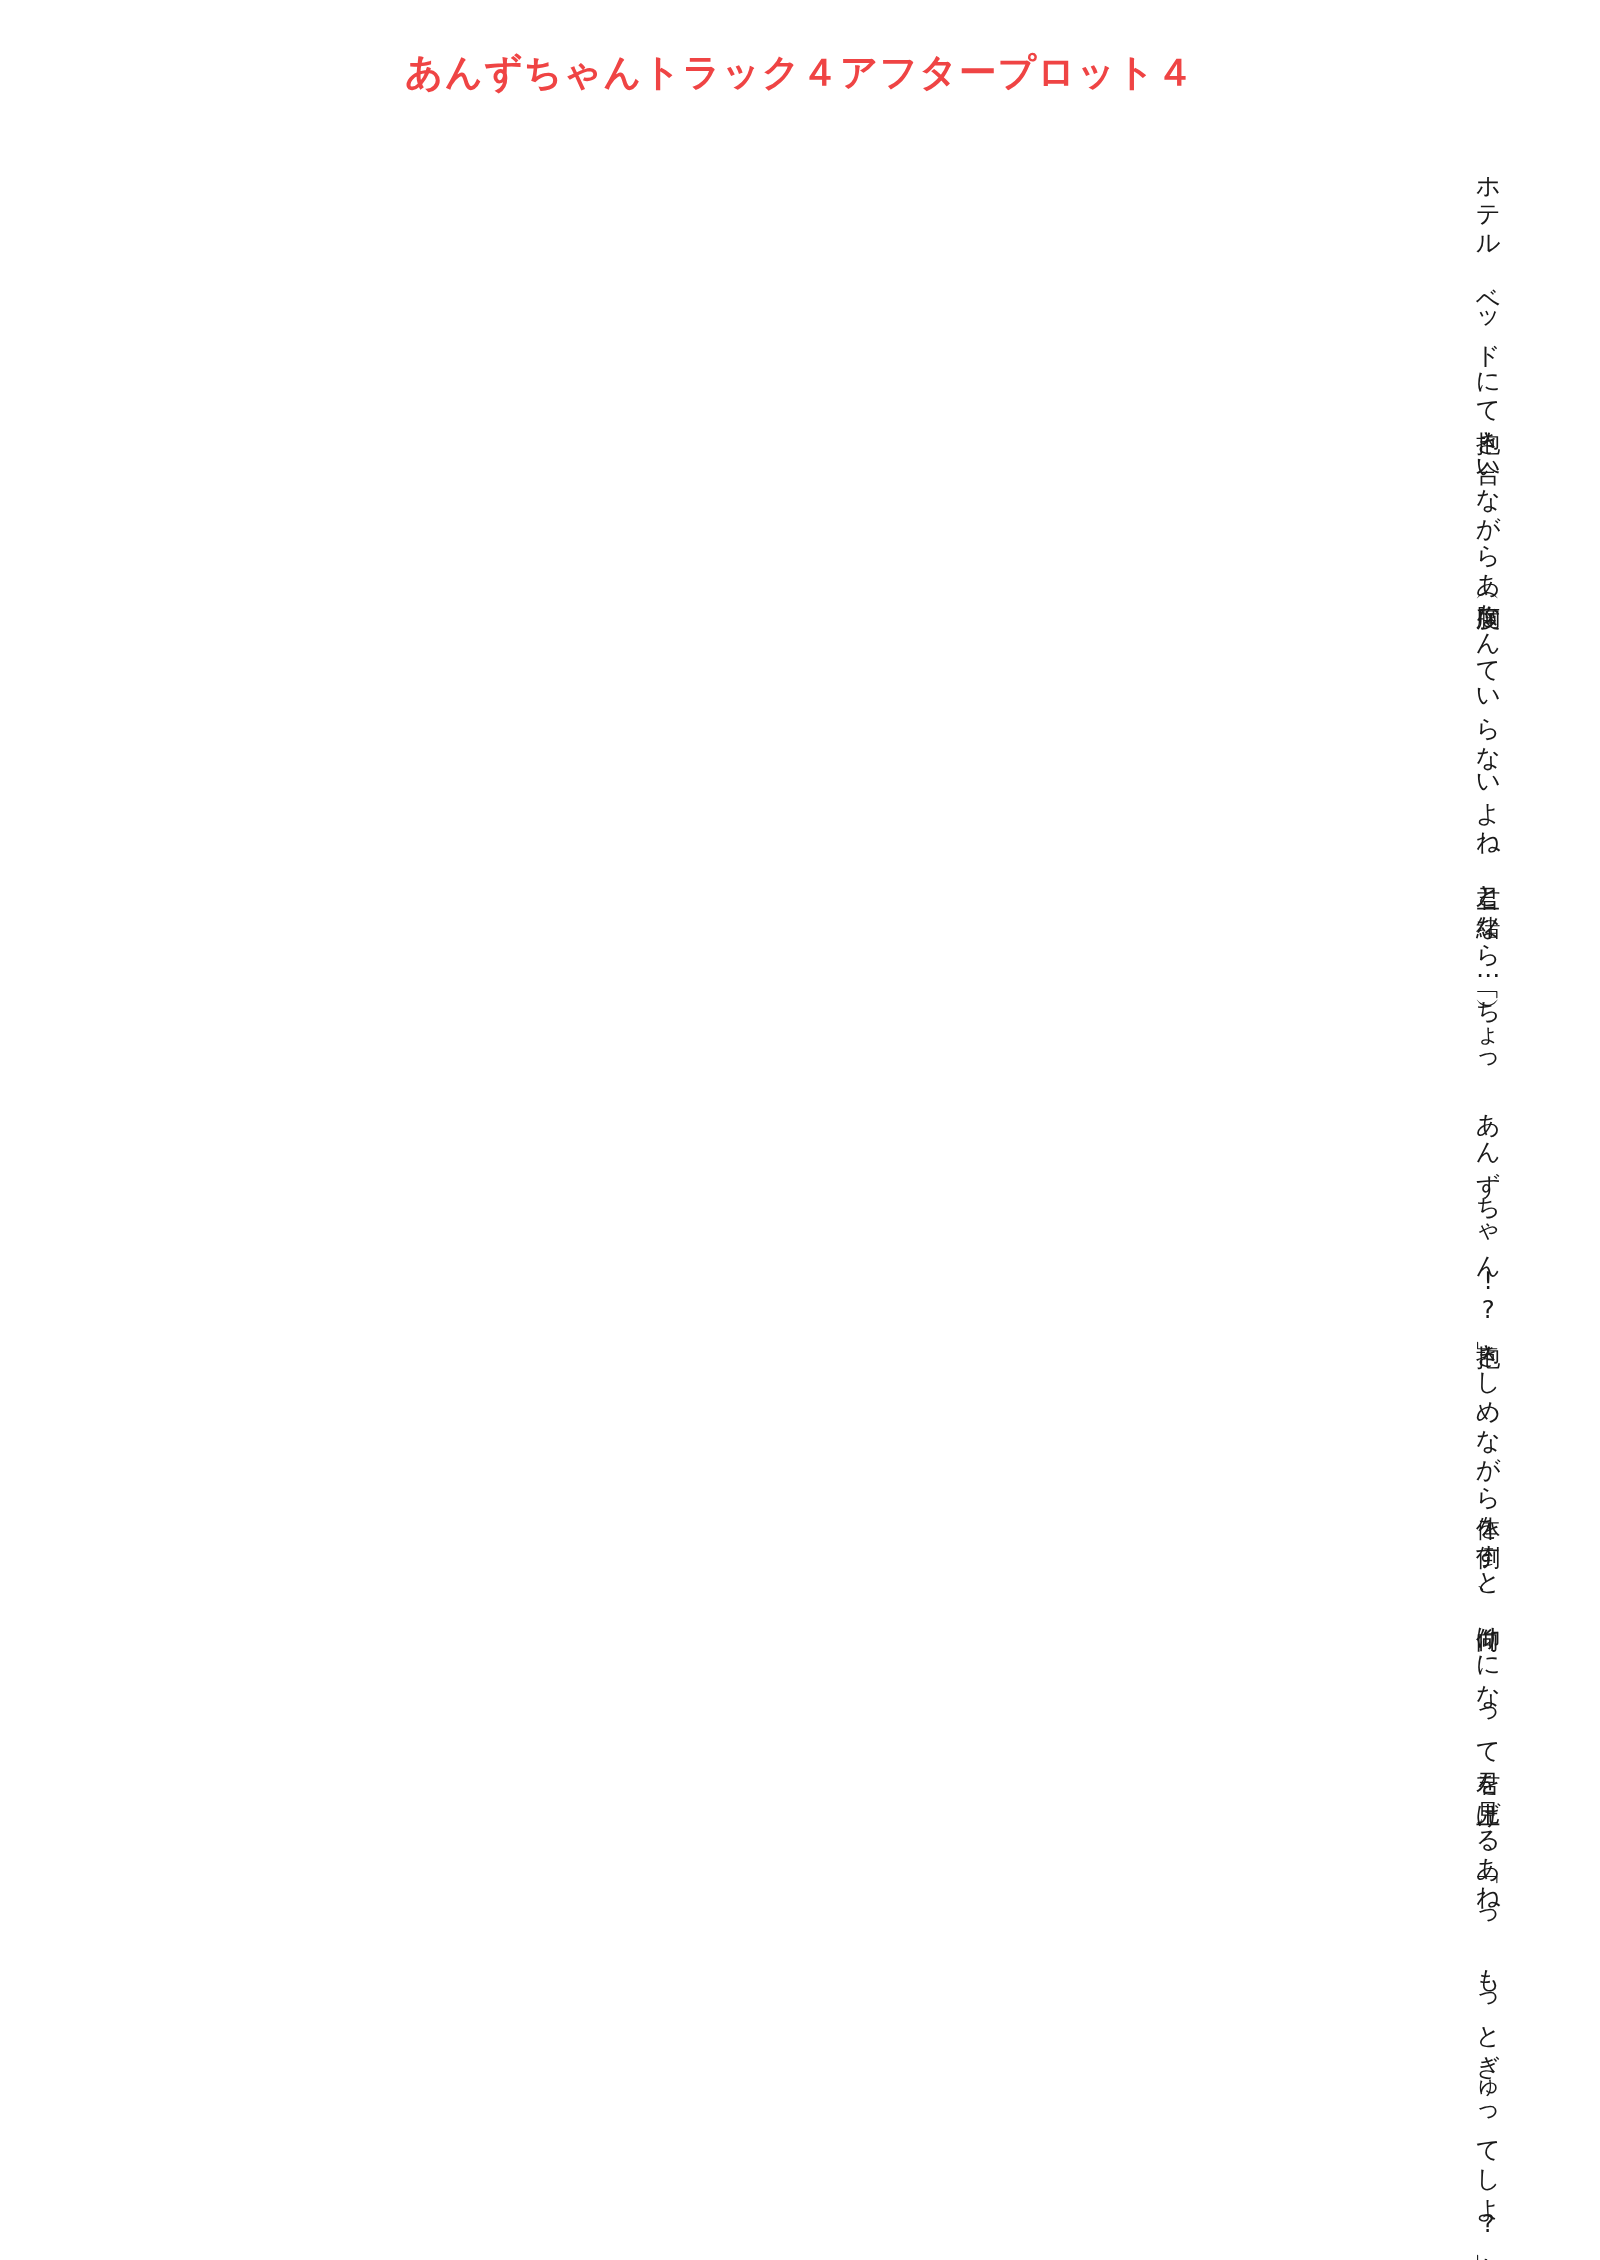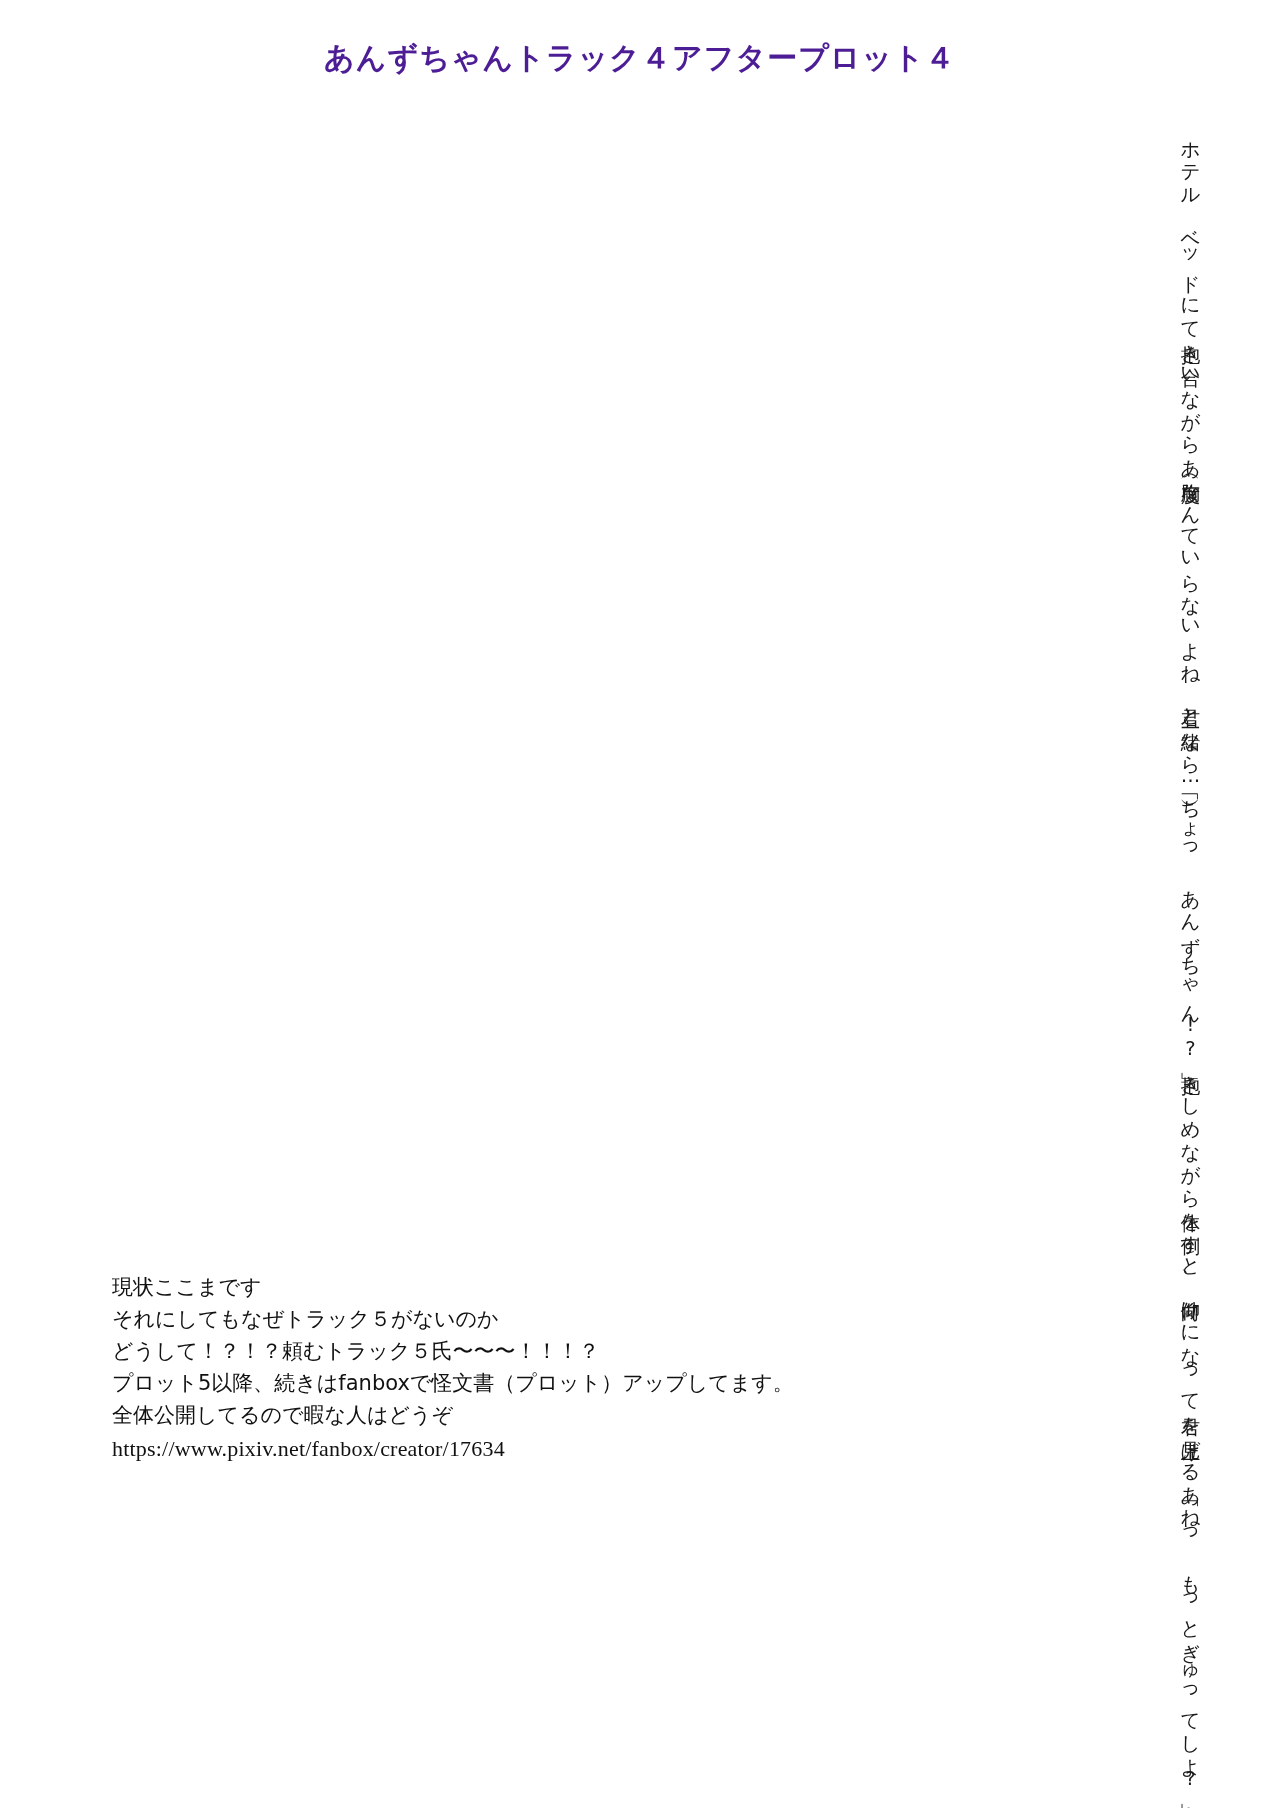--- a/index.html
+++ b/index.html
@@ -25,21 +25,21 @@
   .title {
     position: absolute;
     top: 38px;
     left: 0;
     width: 1280px;
     text-align: center;
     font-family: "DejaVu Sans", sans-serif;
     font-weight: bold;
     font-size: 30px;
     letter-spacing: 1px;
-    color: #4c1d95;
+    color: #ef4444;
   }
 
   
   .vtext {
     position: absolute;
     top: 128px;
     right: 74px;
     height: 620px;
     width: 820px;
     display: flex;
@@ -98,22 +98,14 @@
     <div class="vline">抱き合いながら</div>
     <div class="vline gap-left">あ（度胸なんていらないよね　君と一緒なら…）</div>
     <div class="vline">「ちょっ　あんずちゃん!?」</div>
     <div class="vline">抱きしめながら体を倒すと、</div>
     <div class="vline">仰向けになって君を見上げる</div>
     <div class="vline">あ「ねっ　もっとぎゅってしよ?」</div>
     <div class="vline">あ（今までの緊張が嘘みたいにどこかいっちゃった）</div>
 
   </div>
 
-  <div class="footer">
-    <div>現状ここまです</div>
-    <div>それにしてもなぜトラック５がないのか</div>
-    <div>どうして！？！？頼むトラック５氏〜〜〜！！！？</div>
-    <div>プロット5以降、続きはfanboxで怪文書（プロット）アップしてます。</div>
-    <div>全体公開してるので暇な人はどうぞ</div>
-    <div class="url">https://www.pixiv.net/fanbox/creator/17634</div>
-  </div>
 
 </div>
 
 </body></html>

